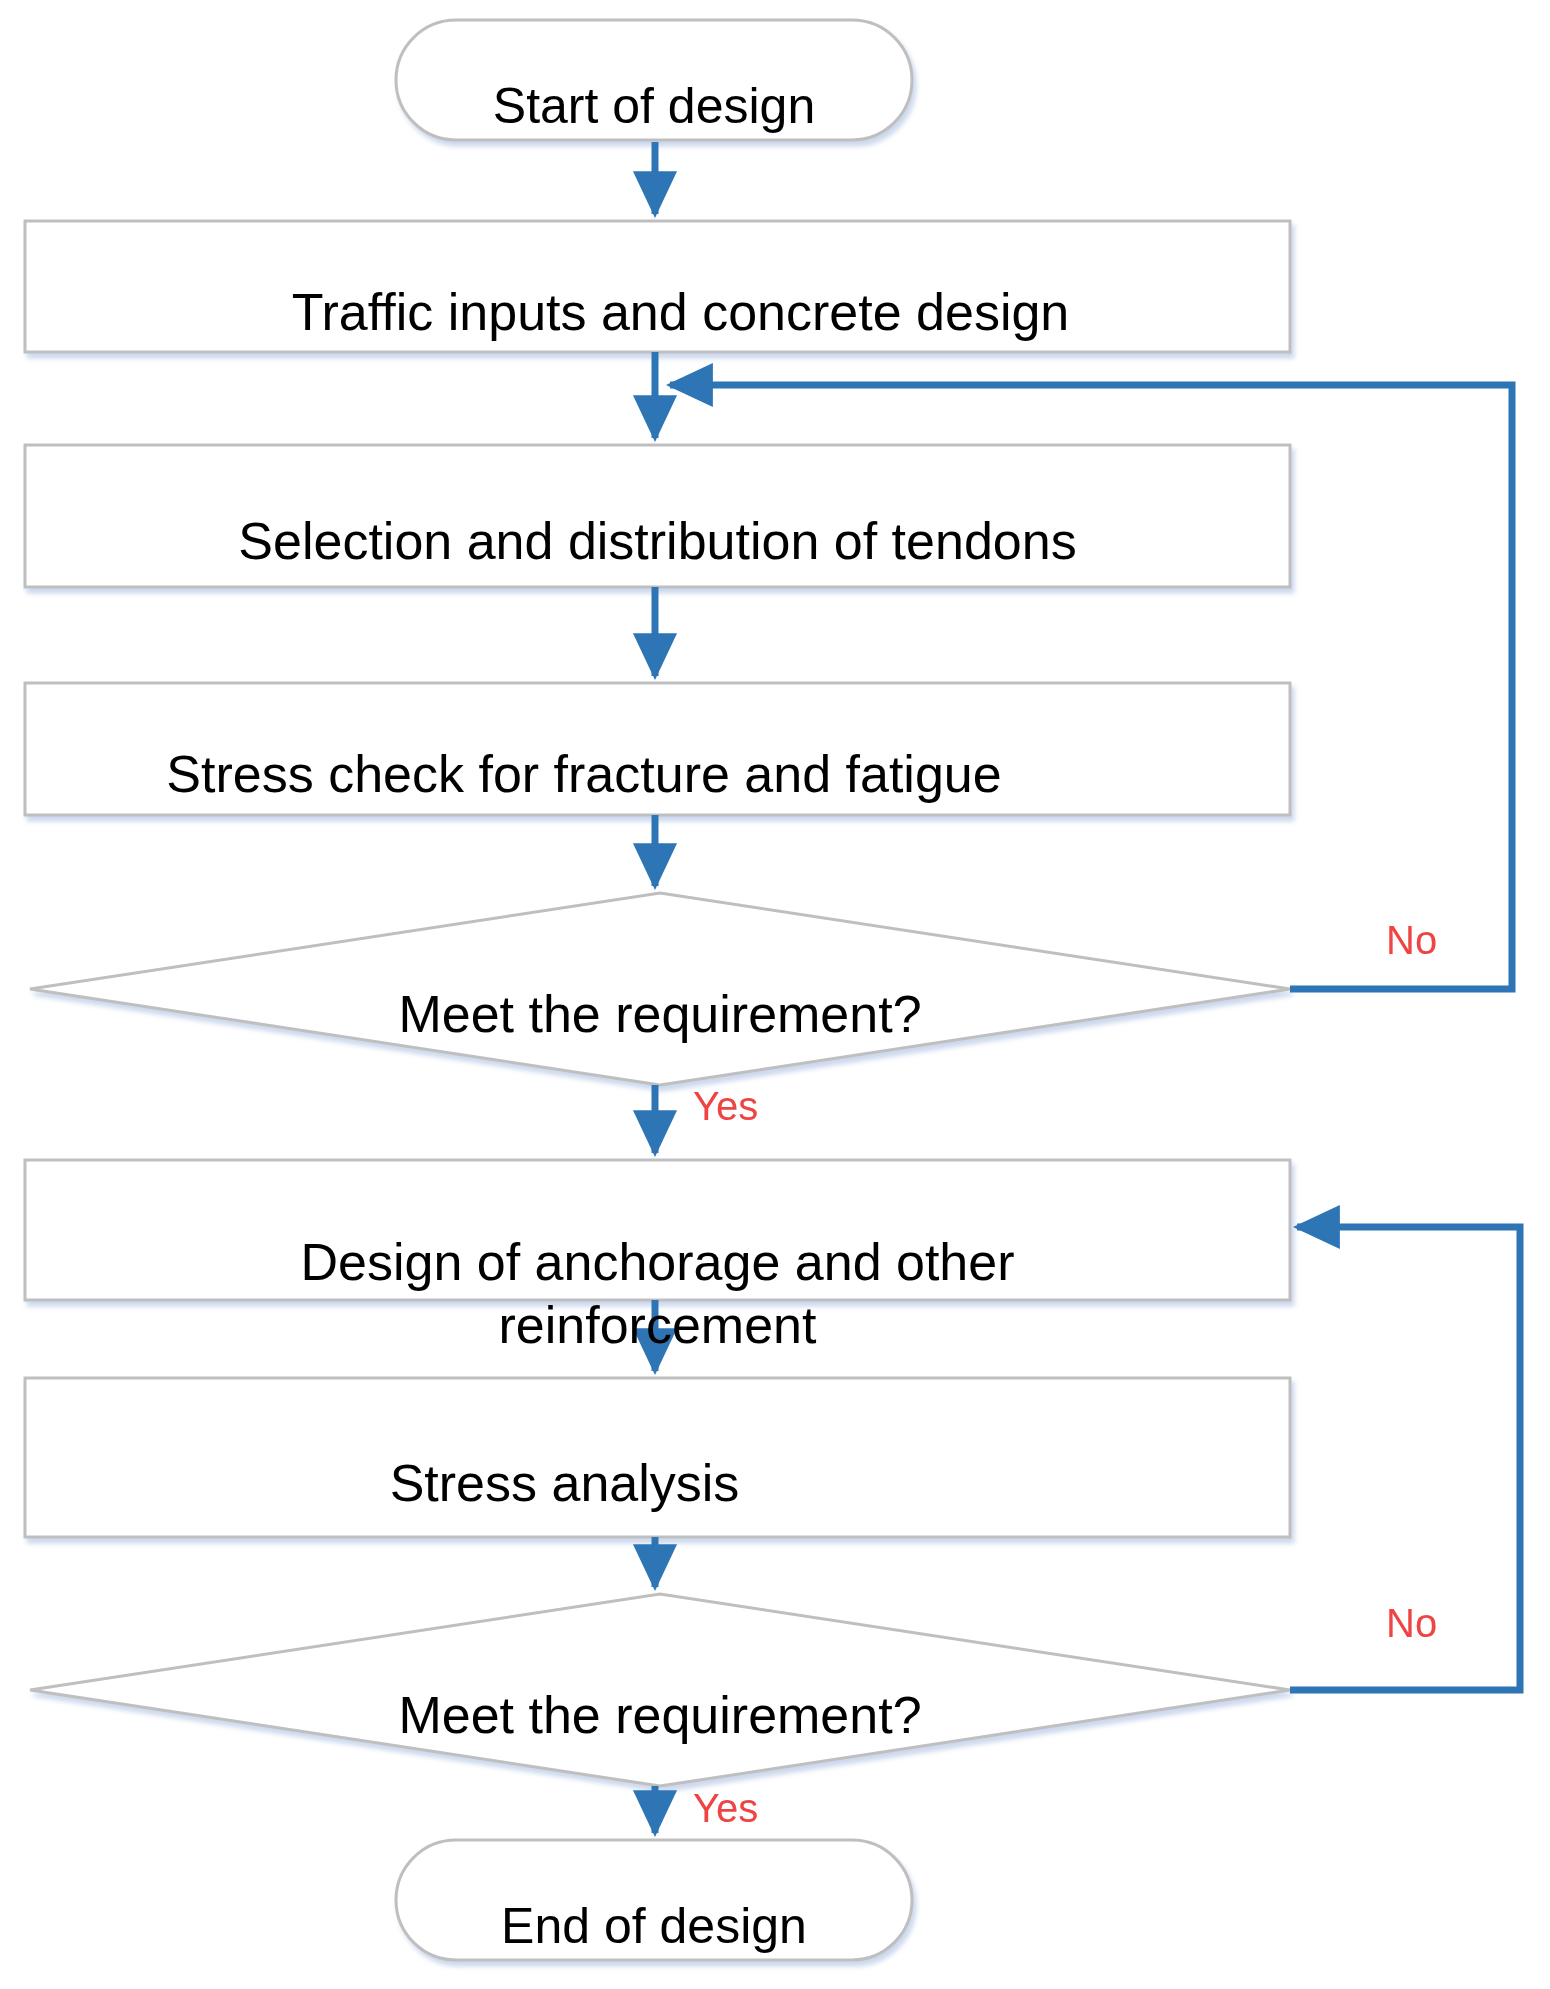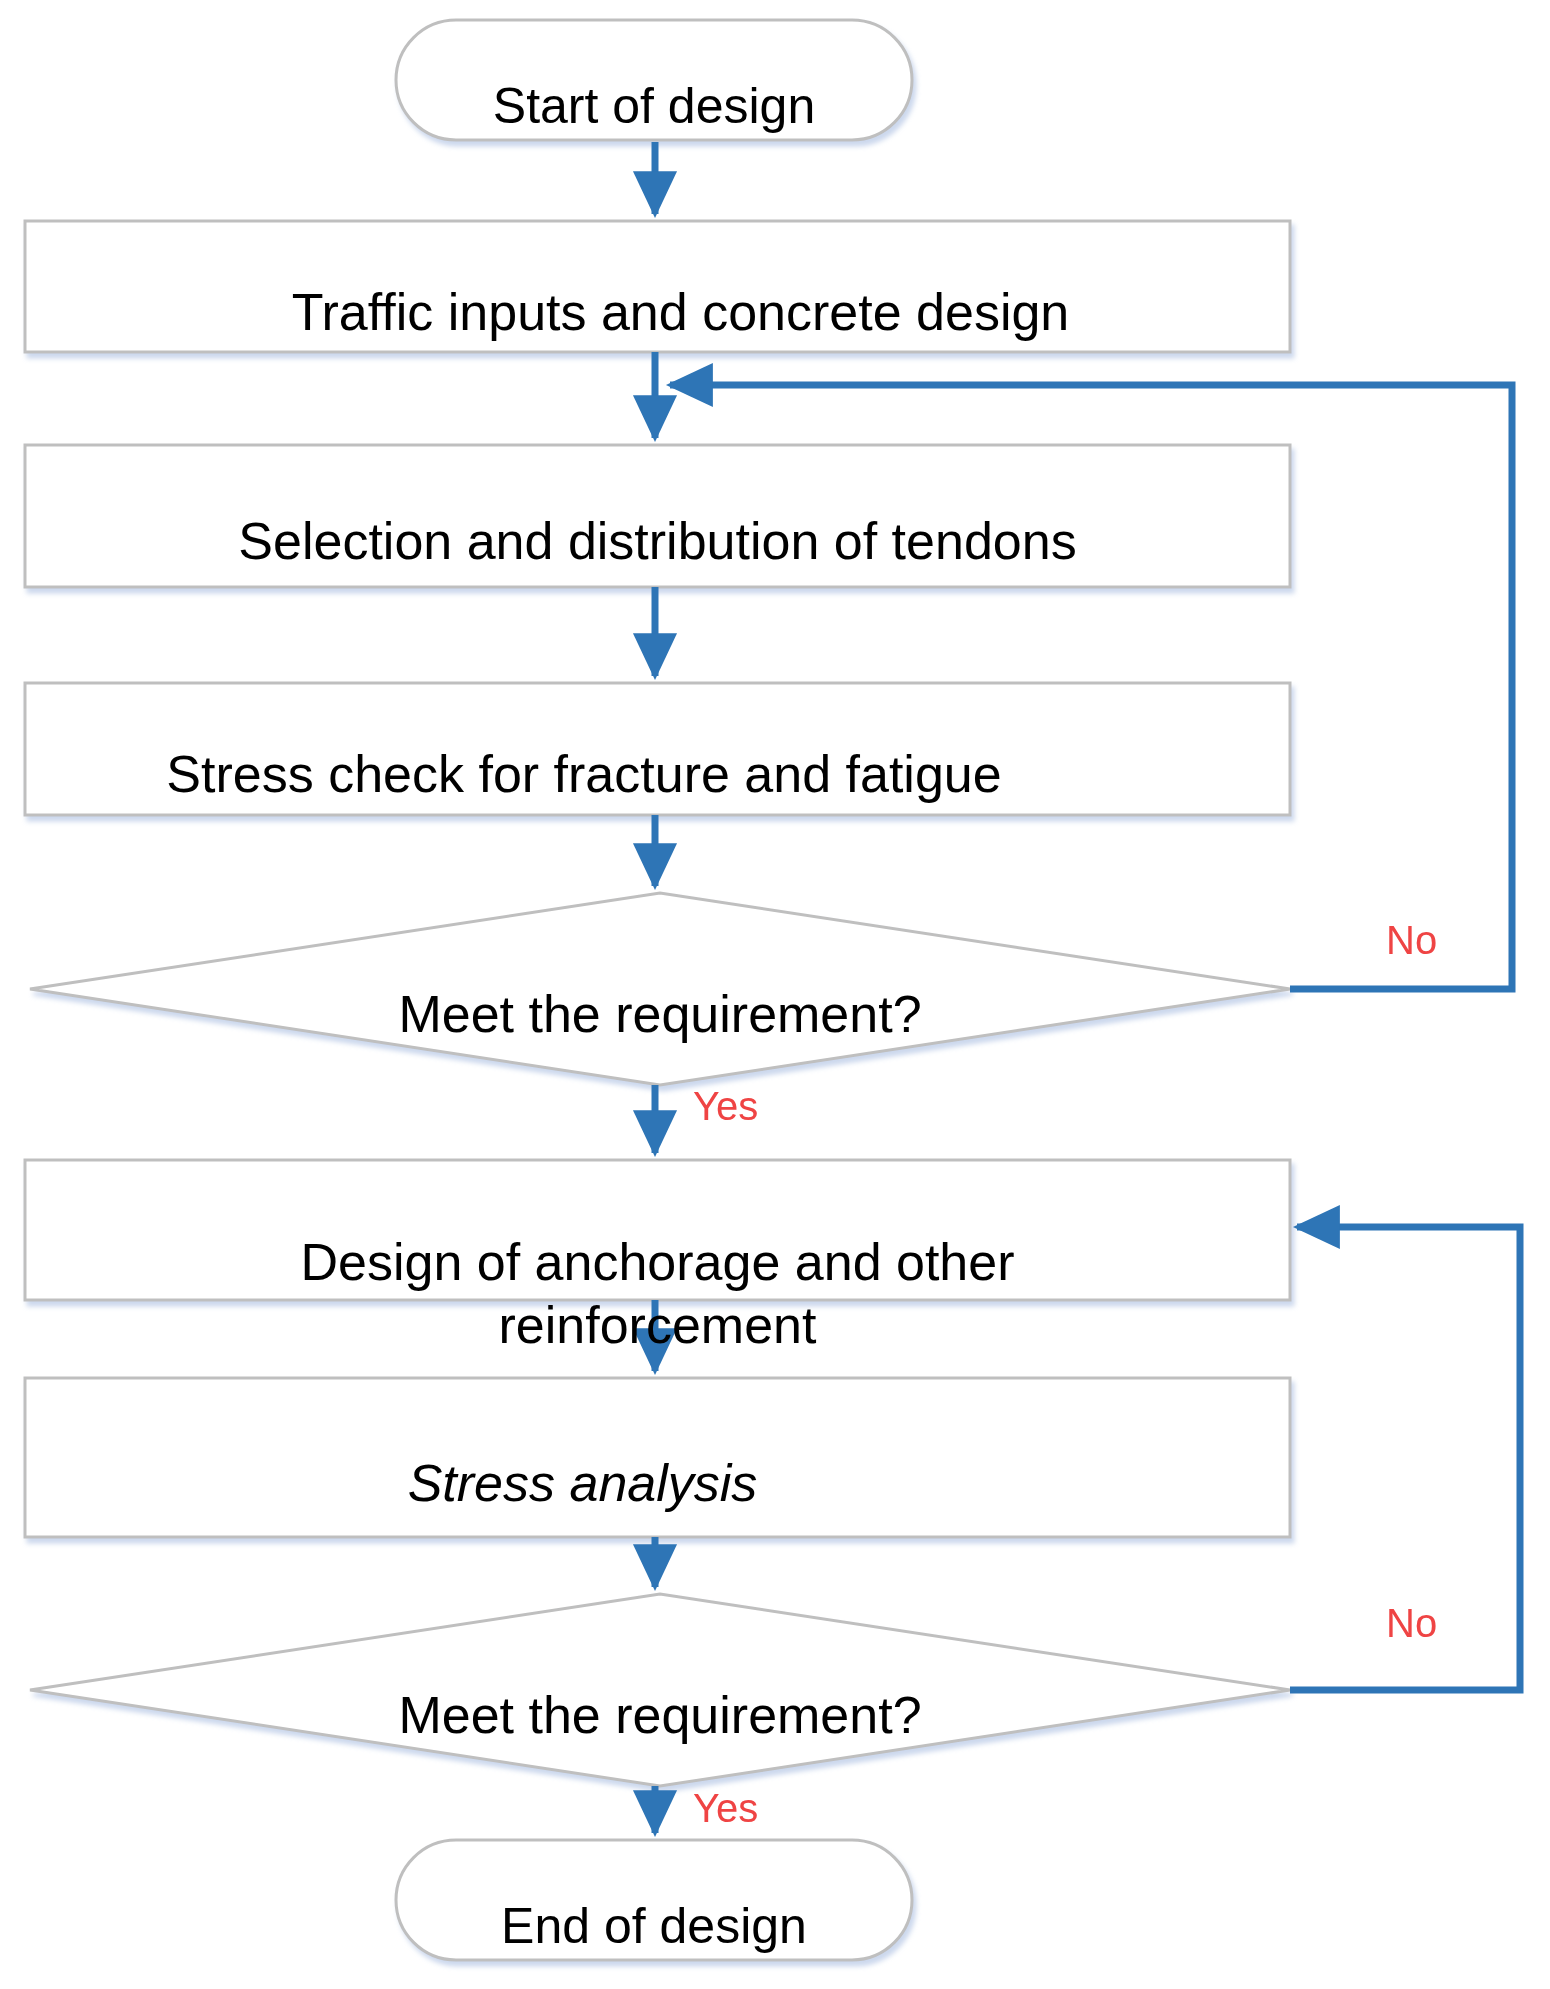--- a/index.html
+++ b/index.html
@@ -113,21 +113,21 @@
 
   <div class="node-label process-label" style="left:25px; top:445px; width:1265px; height:142px;">Selection and distribution of tendons</div>
 
   <div class="node-label process-label" style="left:25px; top:683px; width:1118px; height:132px;">Stress check for fracture and fatigue</div>
 
   <div class="node-label decision-label" style="left:180px; top:945px; width:960px; height:88px;">Meet the requirement?</div>
 
   <div class="node-label process-label" style="left:25px; top:1200px; width:1265px; height:136px;">Design of anchorage and other
 reinforcement</div>
 
-  <div class="node-label process-label" style="left:28px; top:1378px; width:1109px; height:159px;font-style:italic;">Stress analysis</div>
+  <div class="node-label process-label" style="left:10px; top:1378px; width:1109px; height:159px;">Stress analysis</div>
 
   <div class="node-label decision-label" style="left:180px; top:1646px; width:960px; height:88px;">Meet the requirement?</div>
 
   <div class="node-label terminal-label" style="left:396px; top:1840px; width:516px; height:120px;">End of design</div>
 
   <div class="edge-label" style="left:1386px; top:920px;">No</div>
 
   <div class="edge-label" style="left:693px; top:1086px;">Yes</div>
 
   <div class="edge-label" style="left:1386px; top:1603px;">No</div>

